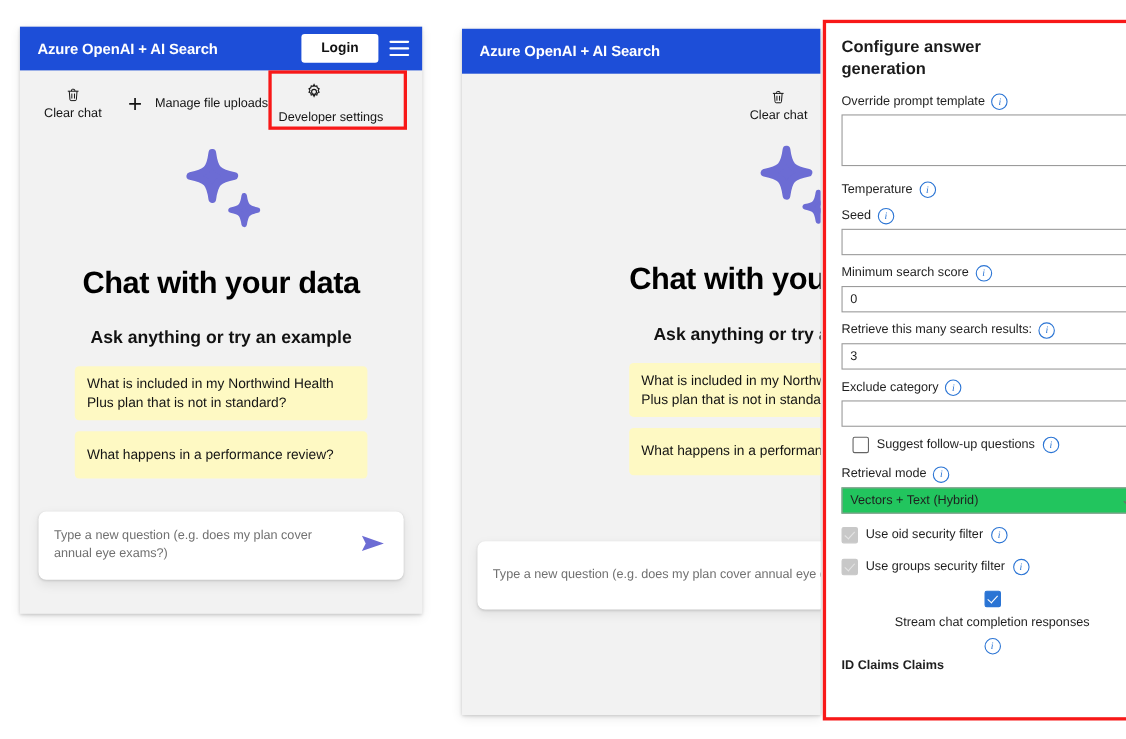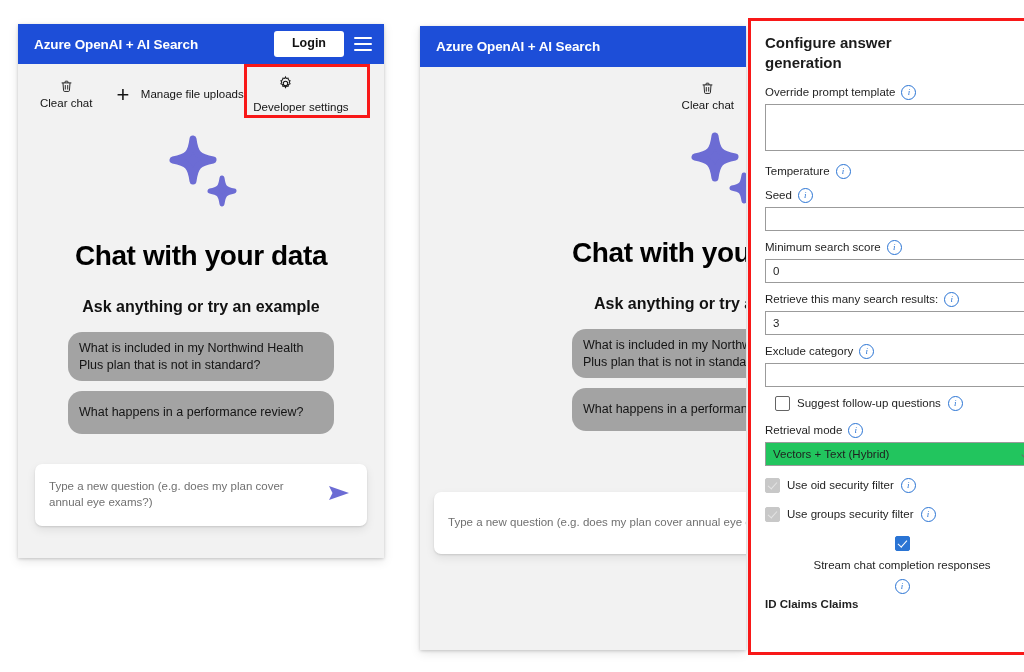--- a/index.html
+++ b/index.html
@@ -131,23 +131,23 @@
     color: #000000;
     letter-spacing: -0.4px;
     white-space: nowrap;
   }
   .chat-subtitle {
     font-weight: bold;
     color: #121212;
     white-space: nowrap;
   }
   .example-btn {
-    background: #a3a3a3;
+    background: #fef9c3;
     border: none;
-    border-radius: 14px;
+    border-radius: 4px;
     color: #141414;
     text-align: left;
     cursor: pointer;
     font-family: "Liberation Sans", sans-serif;
     box-sizing: border-box;
     line-height: 1.32;
   }
   .question-box {
     background: #ffffff;
     border-radius: 7px;

